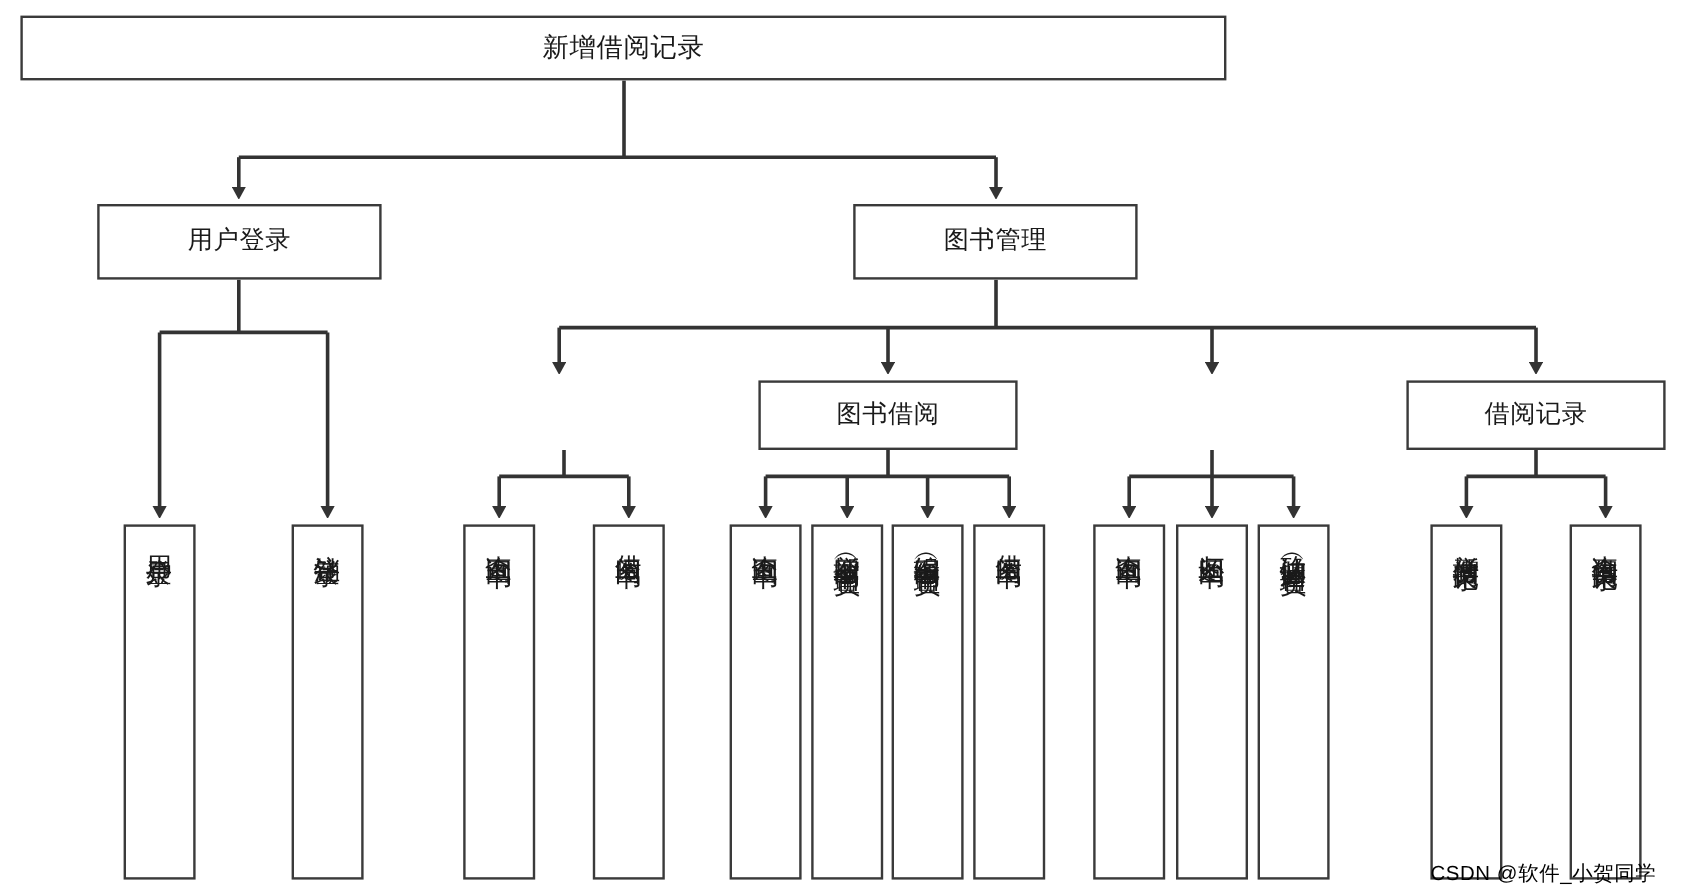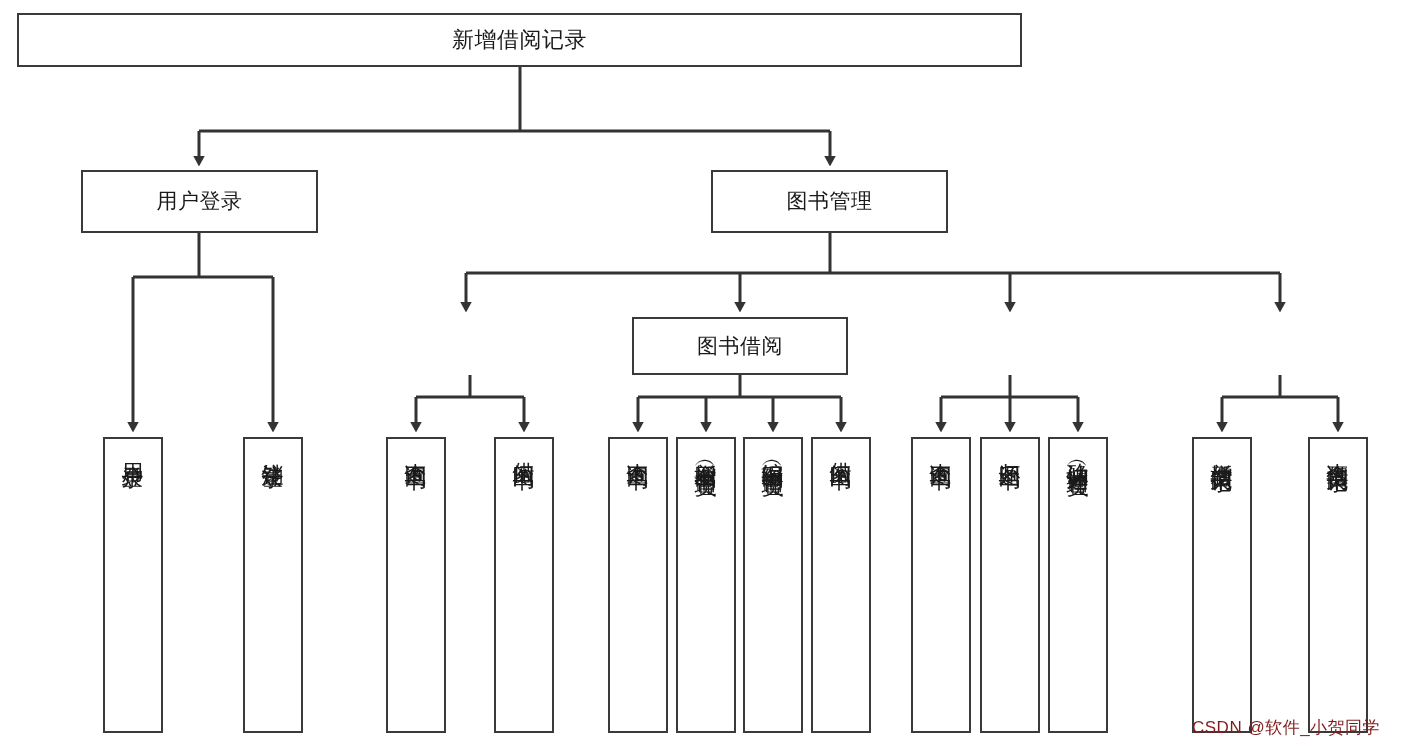--- a/index.html
+++ b/index.html
@@ -56,21 +56,21 @@
     text-orientation: upright;
     font-size: 22px;
     letter-spacing: 2px;
     line-height: 1.05;
     white-space: nowrap;
   }
   #root-node .label { font-size: 22px; }
   .watermark {
     position: absolute;
     font-size: 17px;
-    color: #7f1d1d;
+    color: #000000;
     letter-spacing: 0.5px;
     white-space: nowrap;
     user-select: none;
   }
 </style>
 </head>
 <body>
 
 <div id="diagram-root">
 
@@ -140,20 +140,23 @@
   <div class="node horizontal" style="left:711px; top:170px; width:237px; height:63px;">
     <span class="label">图书管理</span>
   </div>
 
 
   <div class="node horizontal" style="left:632px; top:317px; width:216px; height:58px;">
     <span class="label">图书借阅</span>
   </div>
 
 
+  <div class="node horizontal" style="left:1172px; top:317px; width:216px; height:58px;">
+    <span class="label">借阅记录</span>
+  </div>
 
   <div class="node vertical" style="left:103px; top:437px; width:60px; height:296px;">
     <span class="label">用户登录</span>
   </div>
 
   <div class="node vertical" style="left:243px; top:437px; width:60px; height:296px;">
     <span class="label">注销登录</span>
   </div>
 
   <div class="node vertical" style="left:386px; top:437px; width:60px; height:296px;">

